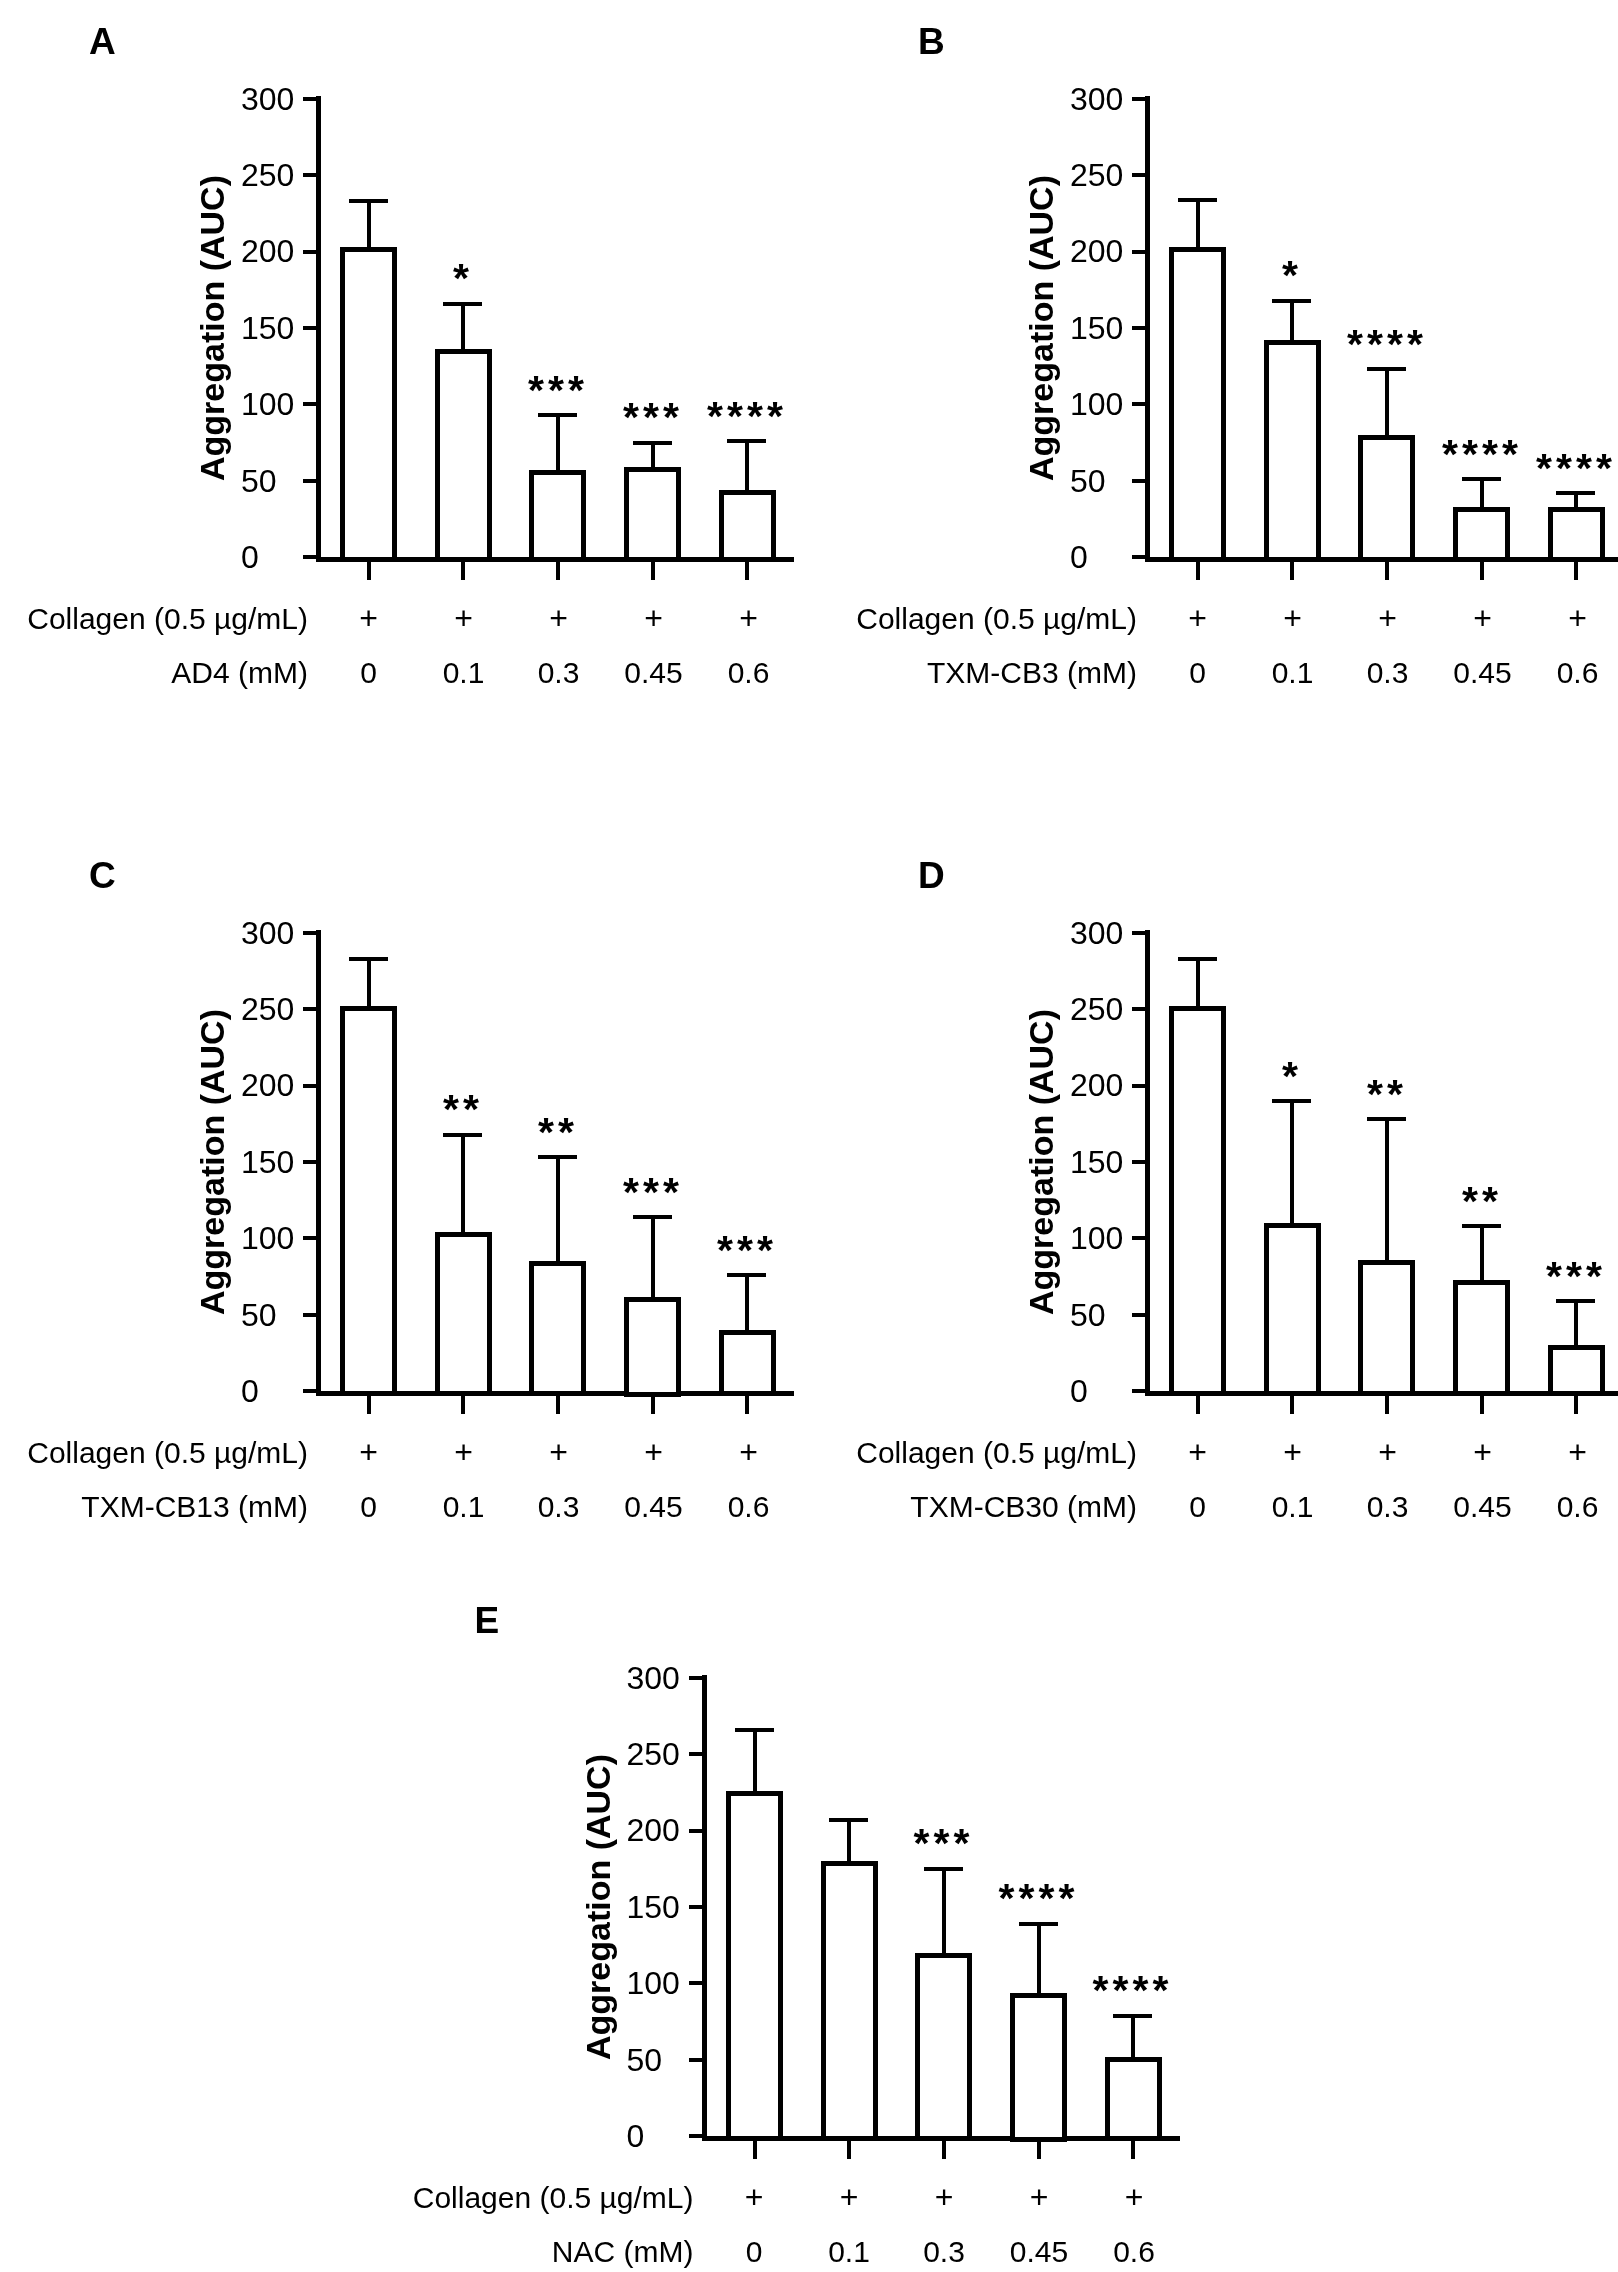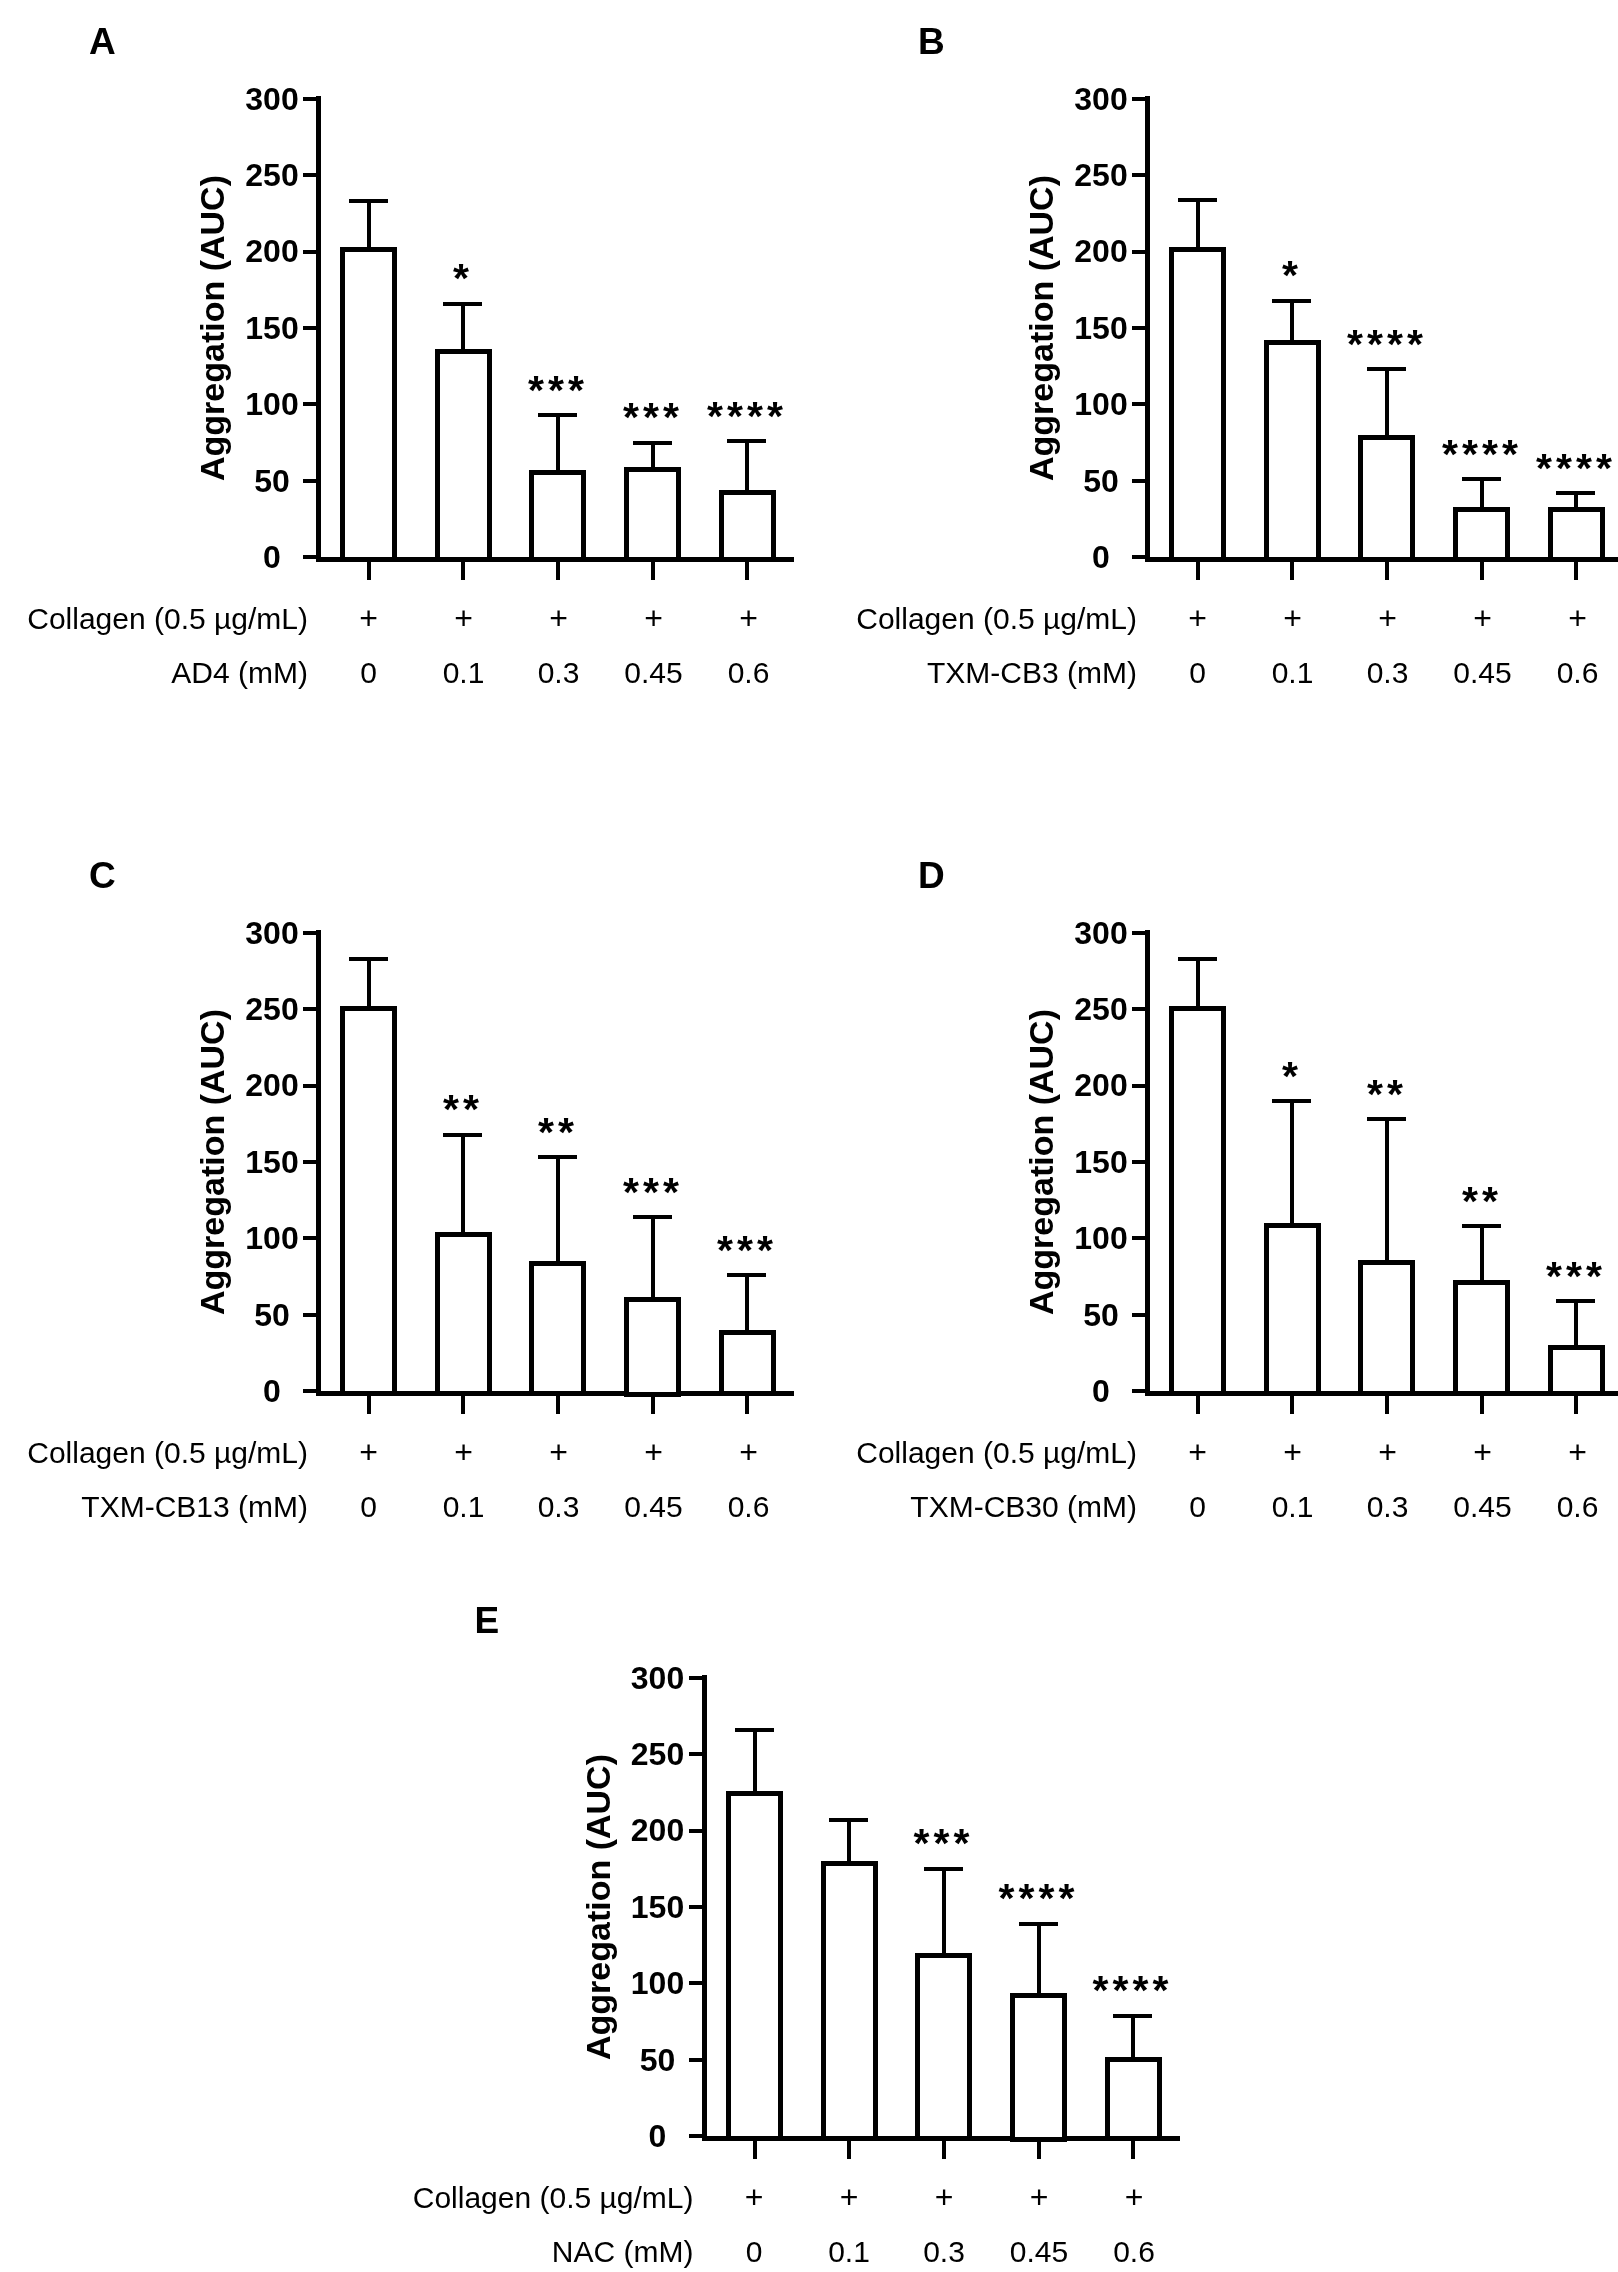--- a/index.html
+++ b/index.html
@@ -36,23 +36,23 @@
     align-items: center;
     justify-content: center;
     writing-mode: vertical-rl;
     transform: rotate(180deg);
     font-size: 34px;
     font-weight: bold;
     white-space: nowrap;
   }
   .y-tick-label {
     position: absolute;
-    text-align: center;
+    text-align: left;
     font-size: 32px;
-    font-weight: bold;
+    font-weight: normal;
     line-height: 33px;
   }
   .tick-mark, .axis-line, .whisker, .whisker-cap, .x-tick { position: absolute; background: #000; }
   .bar {
     position: absolute;
     background: #fff;
     border: 5px solid #000;
     box-sizing: border-box;
   }
   .sig {

